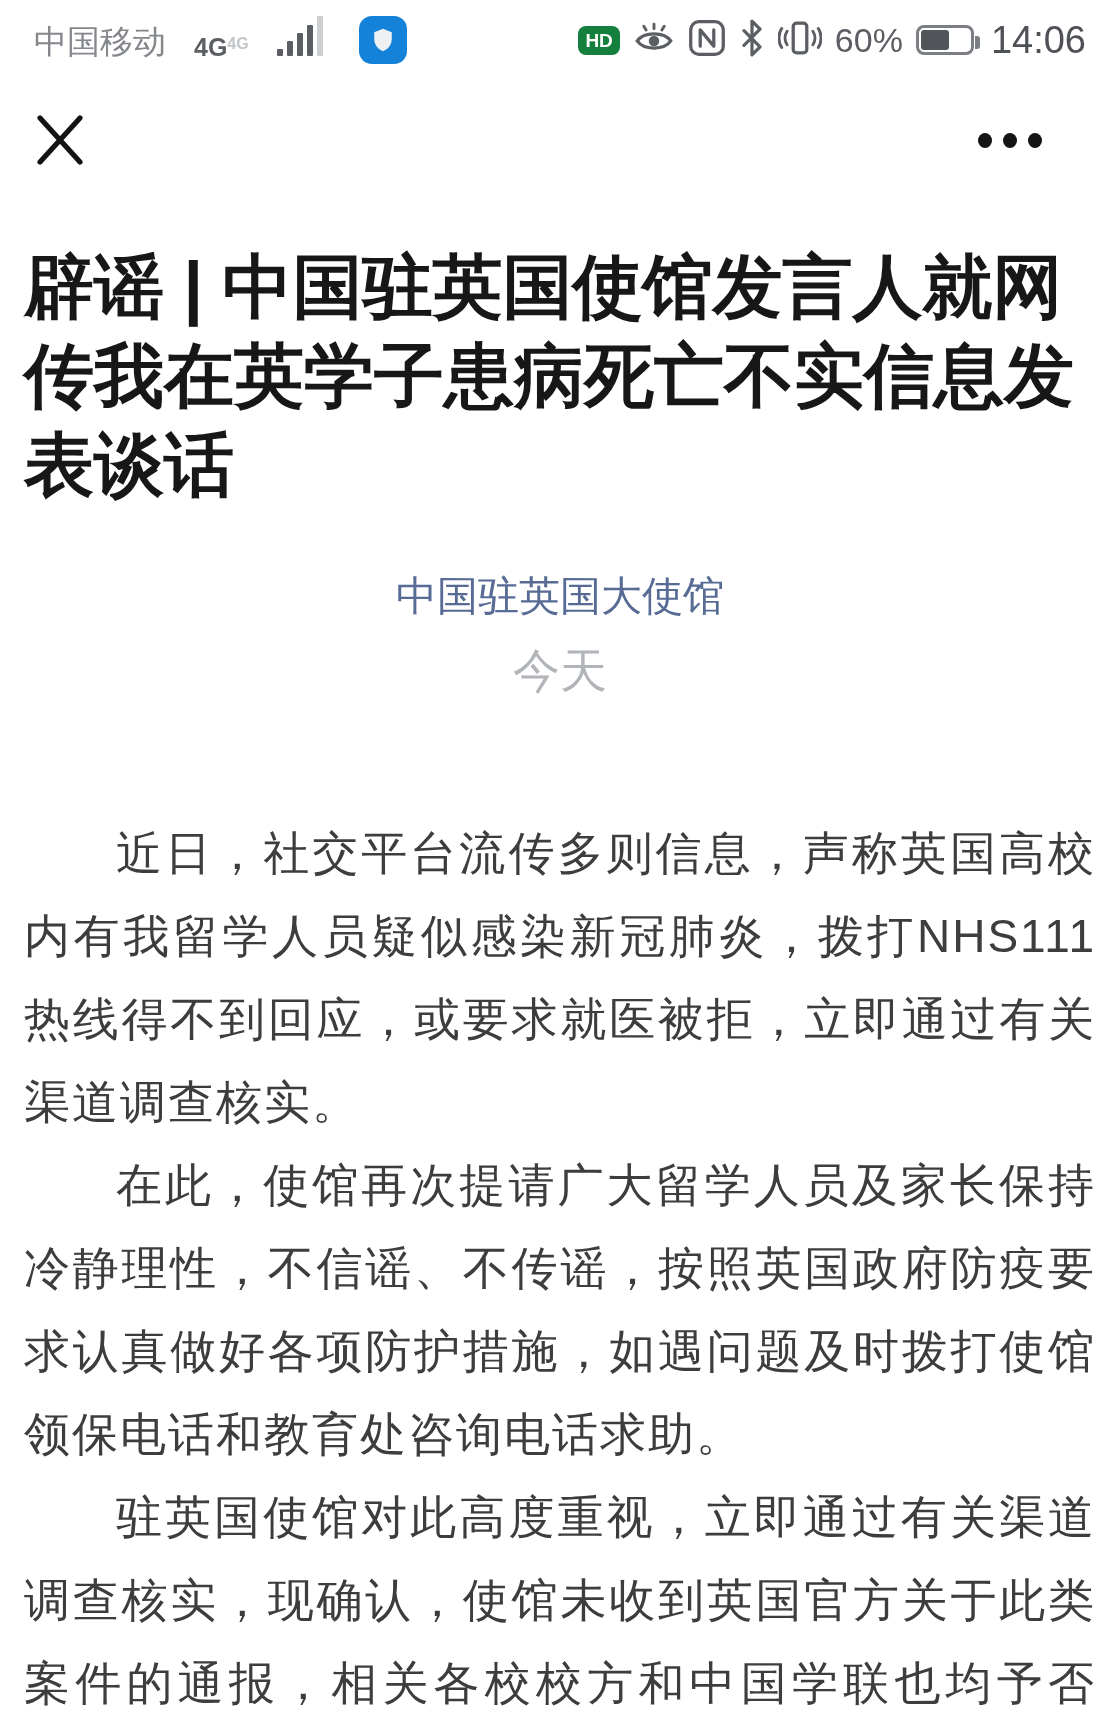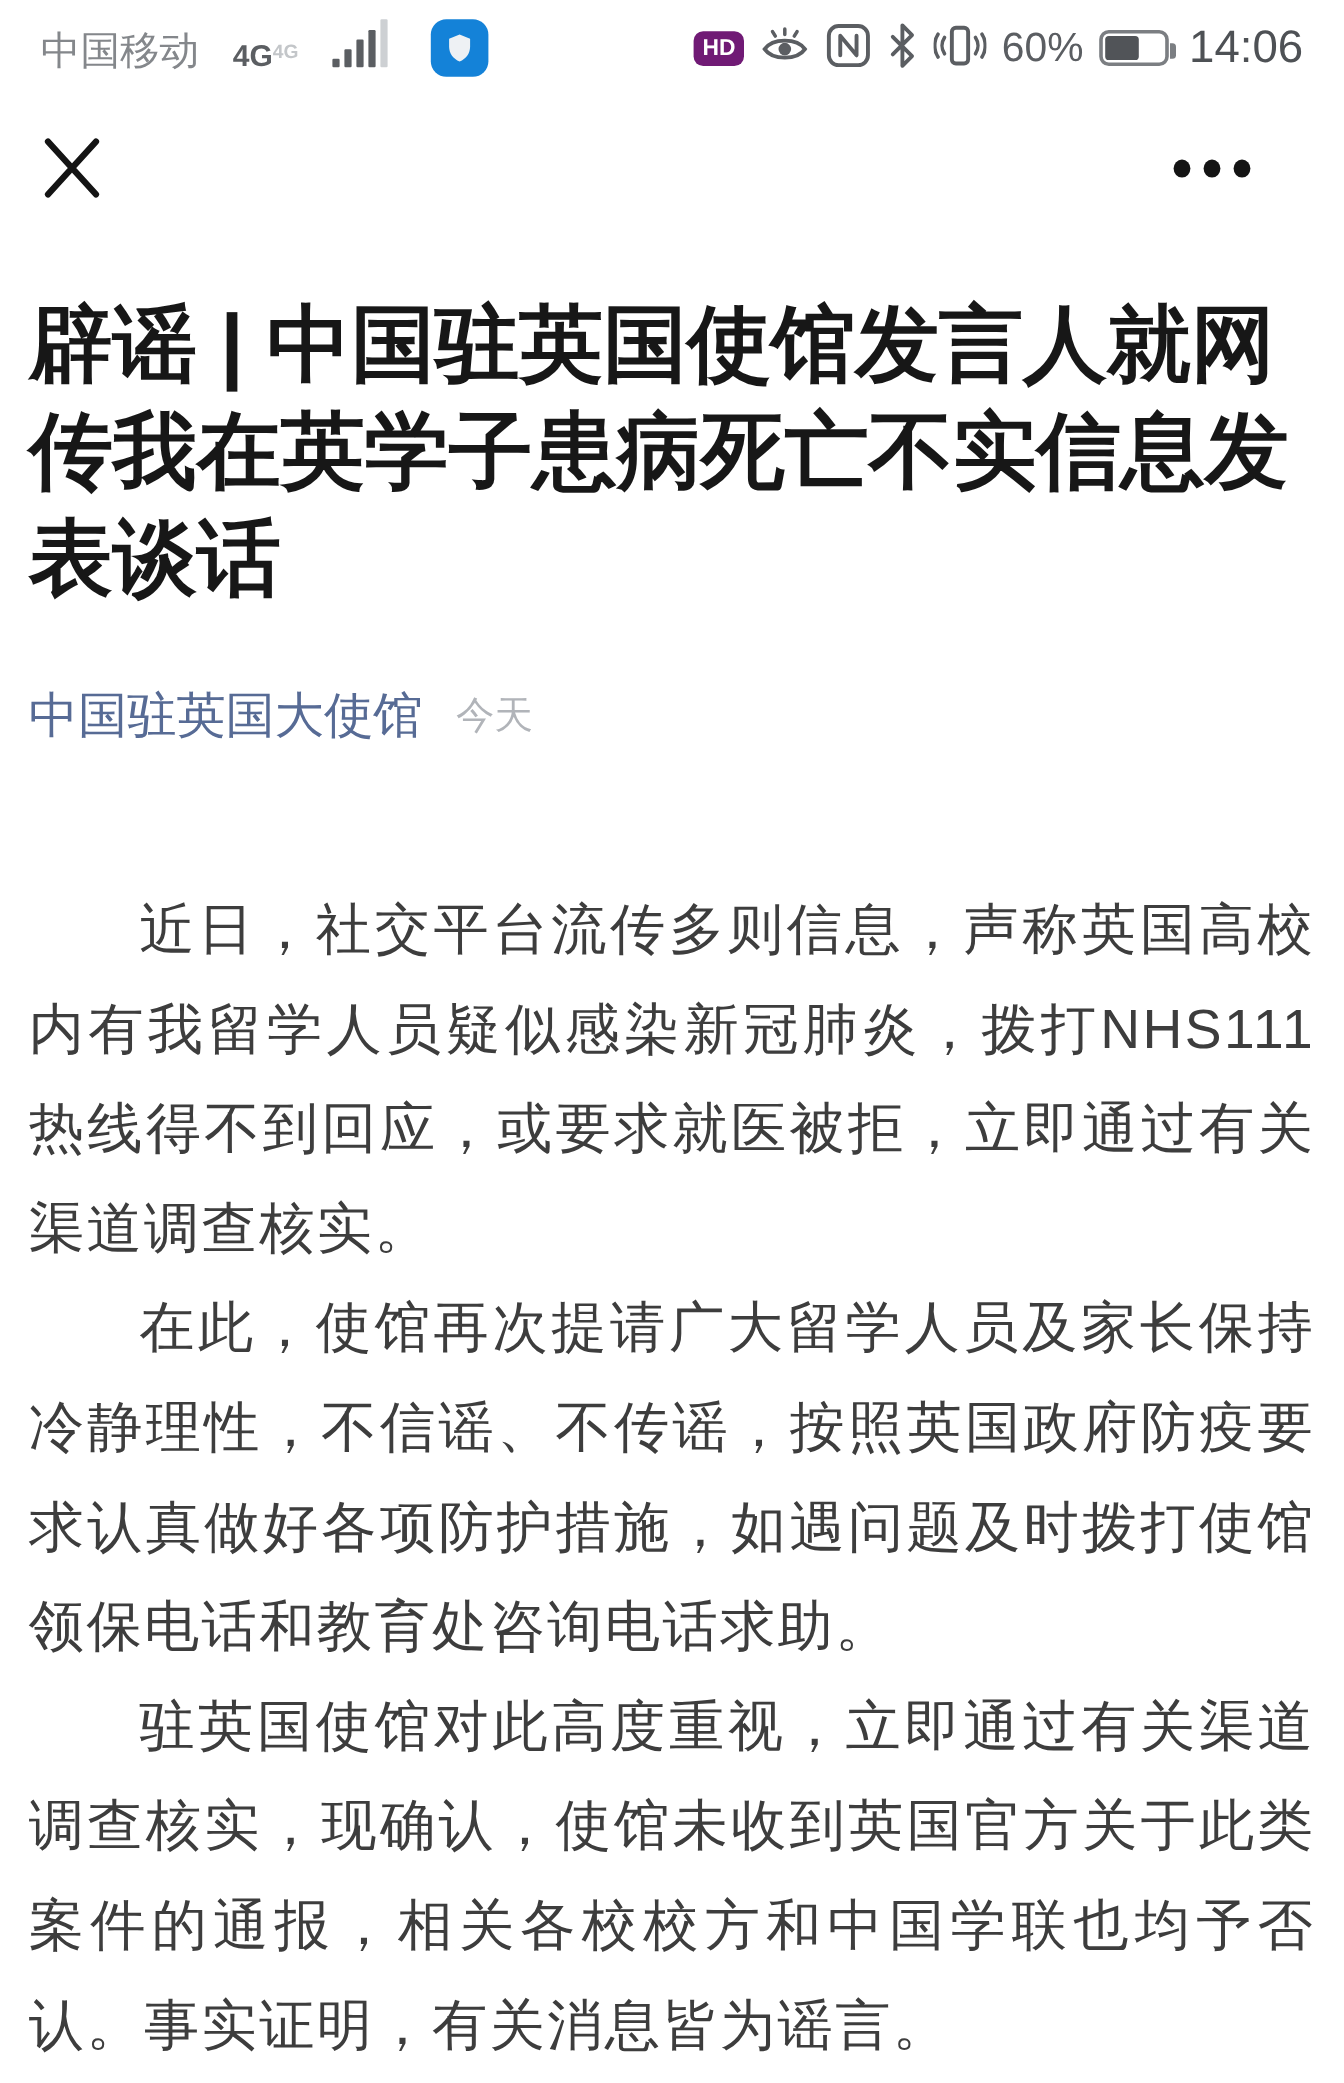--- a/index.html
+++ b/index.html
@@ -22,21 +22,21 @@
   .sig-bars i{display:block;width:6px;background:#5b5e62;border-radius:1px;}
   .sig-bars .b1{height:7px;}.sig-bars .b2{height:15px;}
   .sig-bars .b3{height:23px;}.sig-bars .b4{height:31px;}
   .sig-bars .b5{height:40px;background:#cdd0d3;}
   .shield-app{
     width:48px;height:48px;border-radius:13px;background:#1482d8;
     display:flex;align-items:center;justify-content:center;margin-left:8px;
   }
   .sb-right{display:flex;align-items:center;gap:13px;}
   .hd-badge{
-    background:#701a75;color:#fff;font-weight:bold;font-size:19px;
+    background:#15803d;color:#fff;font-weight:bold;font-size:19px;
     border-radius:8px;padding:5px 7px;line-height:1;letter-spacing:0;
   }
   .pct{font-size:34px;color:#5b5e62;line-height:1;}
   .battery{position:relative;width:58px;height:30px;border:3px solid #7b7e82;border-radius:8px;display:flex;align-items:center;padding:2px;box-sizing:border-box;}
   .battery .fill{height:100%;width:58%;background:#515458;border-radius:3px;}
   .battery .nub{position:absolute;right:-9px;top:8px;width:5px;height:13px;background:#7b7e82;border-radius:0 3px 3px 0;}
   .clock{font-size:38px;color:#4e5155;line-height:1;margin-left:4px;text-align:center;}
   
   .nav{
     margin-top:28px;height:76px;padding:0 78px 0 32px;
@@ -44,23 +44,23 @@
   }
   .close-btn{width:56px;height:64px;display:flex;align-items:center;justify-content:center;cursor:pointer;background:none;border:none;padding:0;}
   .more-btn{display:flex;gap:11px;align-items:center;cursor:pointer;background:none;border:none;padding:0;}
   .more-btn i{display:block;width:14px;height:15px;border-radius:50%;background:#141414;}
   
   .article{padding:0 24px;}
   .title{
     margin:65px 0 0 0;font-size:70px;line-height:89px;font-weight:bold;
     color:#171717;letter-spacing:0;
   }
-  .meta{margin-top:59px;display:flex;align-items:center;gap:28px;}
+  .meta{margin-top:59px;display:flex;align-items:center;gap:16px;flex-direction:column;}
   .account{font-size:41px;color:#576b95;cursor:pointer;}
-  .pub-date{font-size:32px;color:#b1b4b9;}
+  .pub-date{font-size:47px;color:#b1b4b9;}
   .content{
     margin-top:109px;font-size:46px;line-height:83px;color:#3d3d3d;
     letter-spacing:2px;text-align:justify;text-justify:inter-ideograph;
   }
   .content p{margin:0;text-indent:2em;}
 </style>
 </head>
 <body>
 
 <div class="status-bar">

